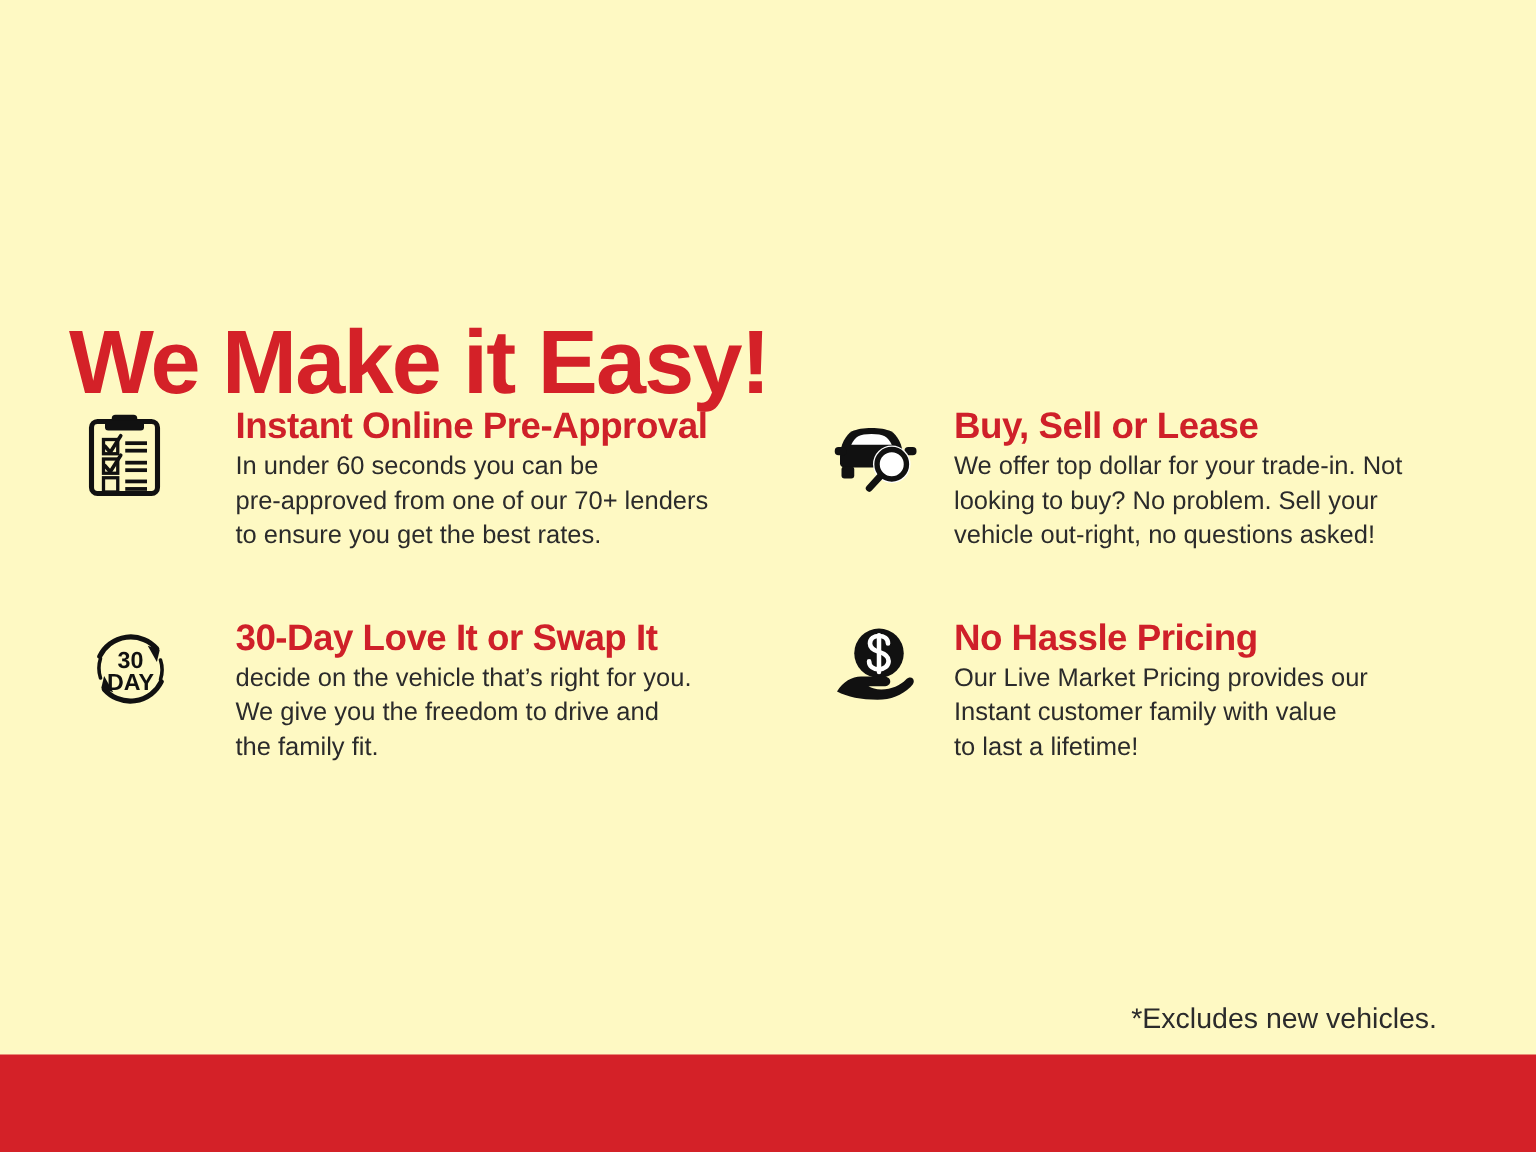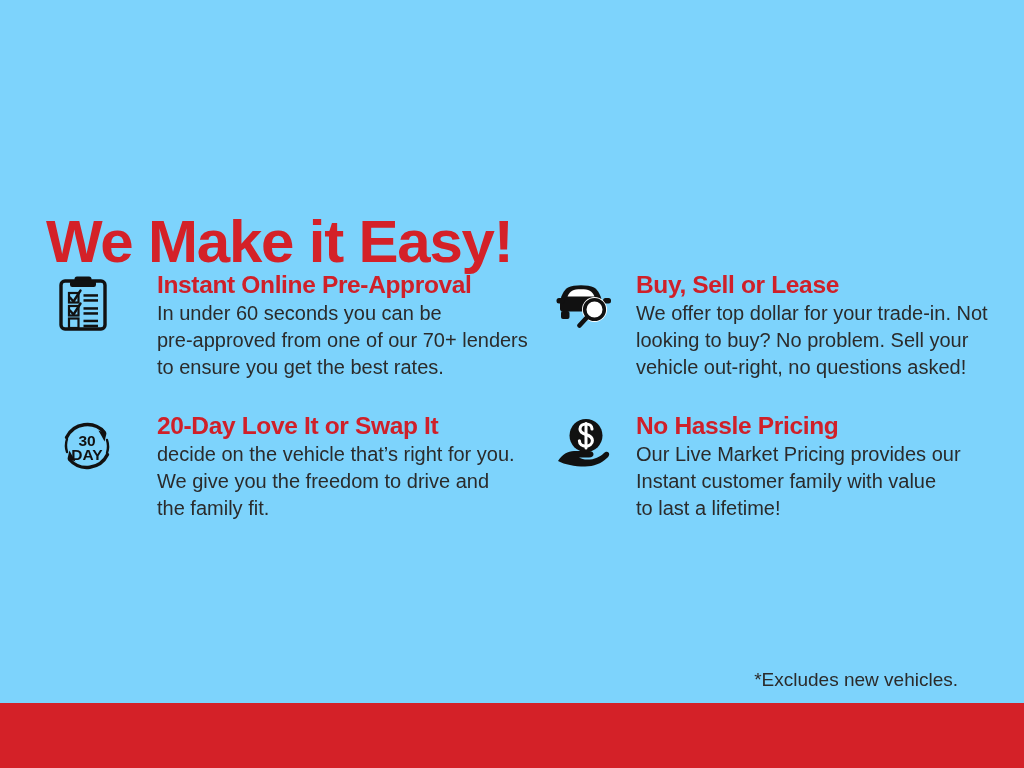--- a/index.html
+++ b/index.html
@@ -11,21 +11,21 @@
     height: 768px;
     background: #ffffff;
     font-family: "Liberation Sans", sans-serif;
     overflow: hidden;
     position: relative;
   }
 
   .slide {
     position: absolute;
     inset: 0;
-    background: #7dd3fc;
+    background: #fef9c3;
   }
 
   
   .page-title {
     position: absolute;
     left: 46px;
     top: 172px;
     font-size: 60px;
     font-weight: 700;
     letter-spacing: -1.2px;
@@ -73,21 +73,21 @@
     color: #cf2029;
     font-size: 24.5px;
     font-weight: 700;
     letter-spacing: -0.35px;
     line-height: 1.08;
     margin: 0 0 2px 0;
     white-space: nowrap;
   }
   .feature-text {
     color: #2b2b2b;
-    font-size: 20px;
+    font-size: 17px;
     line-height: 1.34;
     margin: 0;
   }
   .feature-text .line { display: block; white-space: nowrap; }
 
   
   .footnote {
     position: absolute;
     right: 66px;
     top: 669px;
@@ -179,21 +179,21 @@
           <path d="M40.5 13.5 L48.5 16.2 L46.6 24.4 Z" fill="#111111"></path>
           <path d="M49.5 37.5 A23 23 0 0 1 11.5 42.5" fill="none" stroke="#111111" stroke-width="3.4" stroke-linecap="round"></path>
           <path d="M17.5 44.5 L9.5 41.8 L11.4 33.6 Z" fill="#111111"></path>
           <path d="M9 35 A21 21 0 0 1 9 22" fill="none" stroke="#111111" stroke-width="2.4" stroke-linecap="round"></path>
           <path d="M49 23 A21 21 0 0 1 49 36" fill="none" stroke="#111111" stroke-width="2.4" stroke-linecap="round"></path>
           <text x="29" y="28.5" text-anchor="middle" font-family="Liberation Sans, sans-serif" font-size="15.5" font-weight="700" fill="#111111">30</text>
           <text x="29" y="43" text-anchor="middle" font-family="Liberation Sans, sans-serif" font-size="15.5" font-weight="700" fill="#111111">DAY</text>
         </svg>
       </div>
       <div class="feature-body">
-        <div class="feature-title">20-Day Love It or Swap It</div>
+        <div class="feature-title">30-Day Love It or Swap It</div>
         <div class="feature-text">
           <span class="line">decide on the vehicle that’s right for you.</span>
           <span class="line">We give you the freedom to drive and</span>
           <span class="line">the family fit.</span>
         </div>
       </div>
     </div>
 
     <div class="feature col-right row-2">
       <div class="feature-icon">

